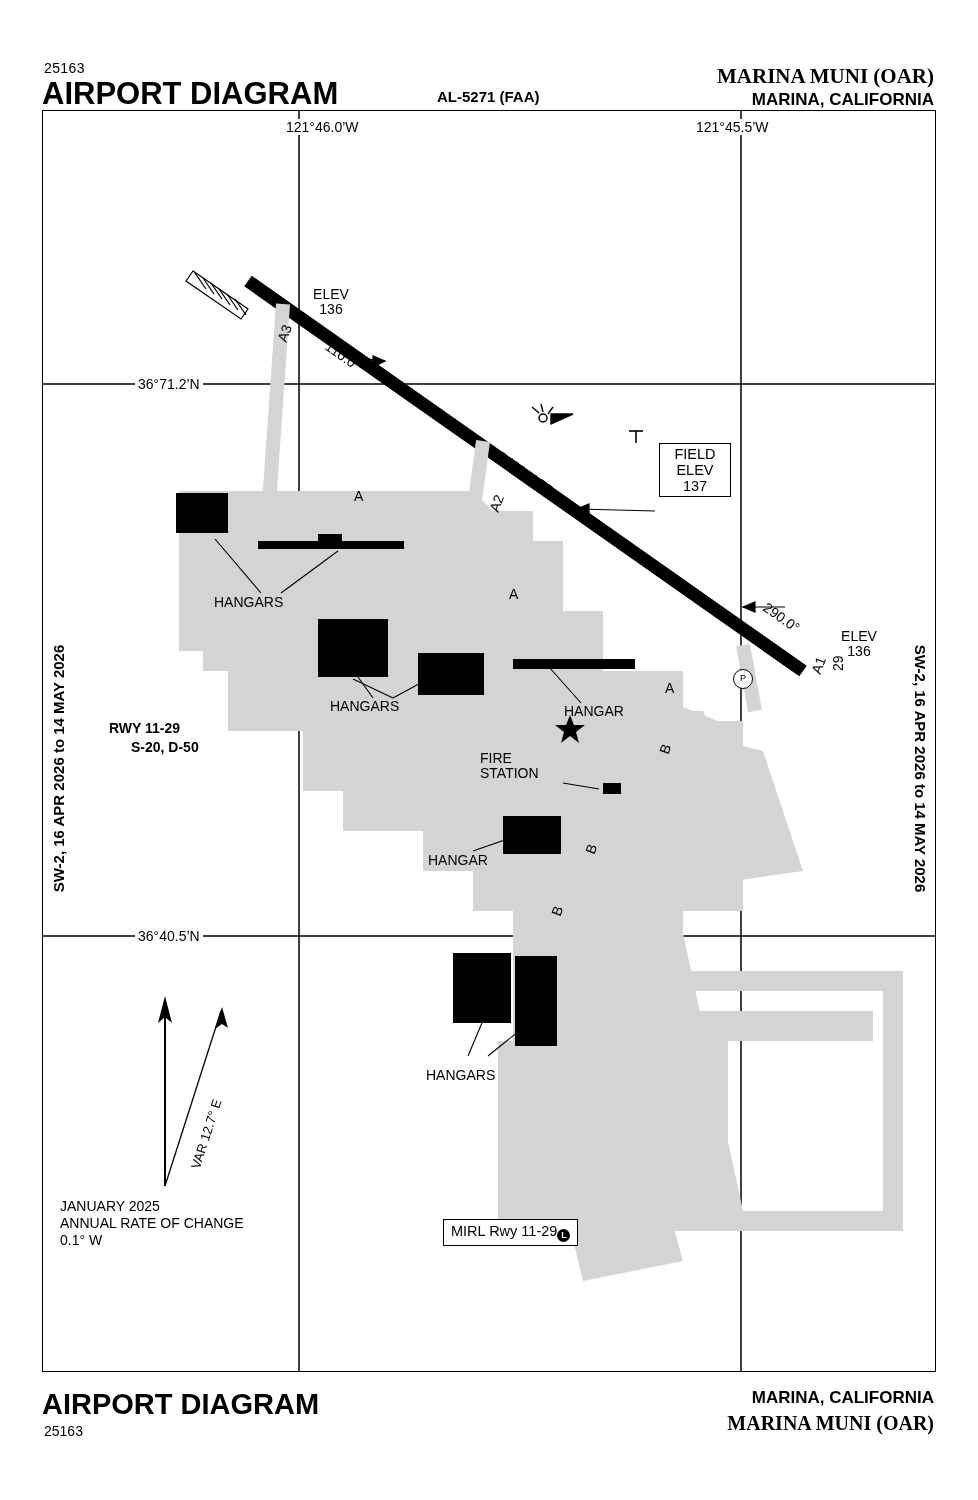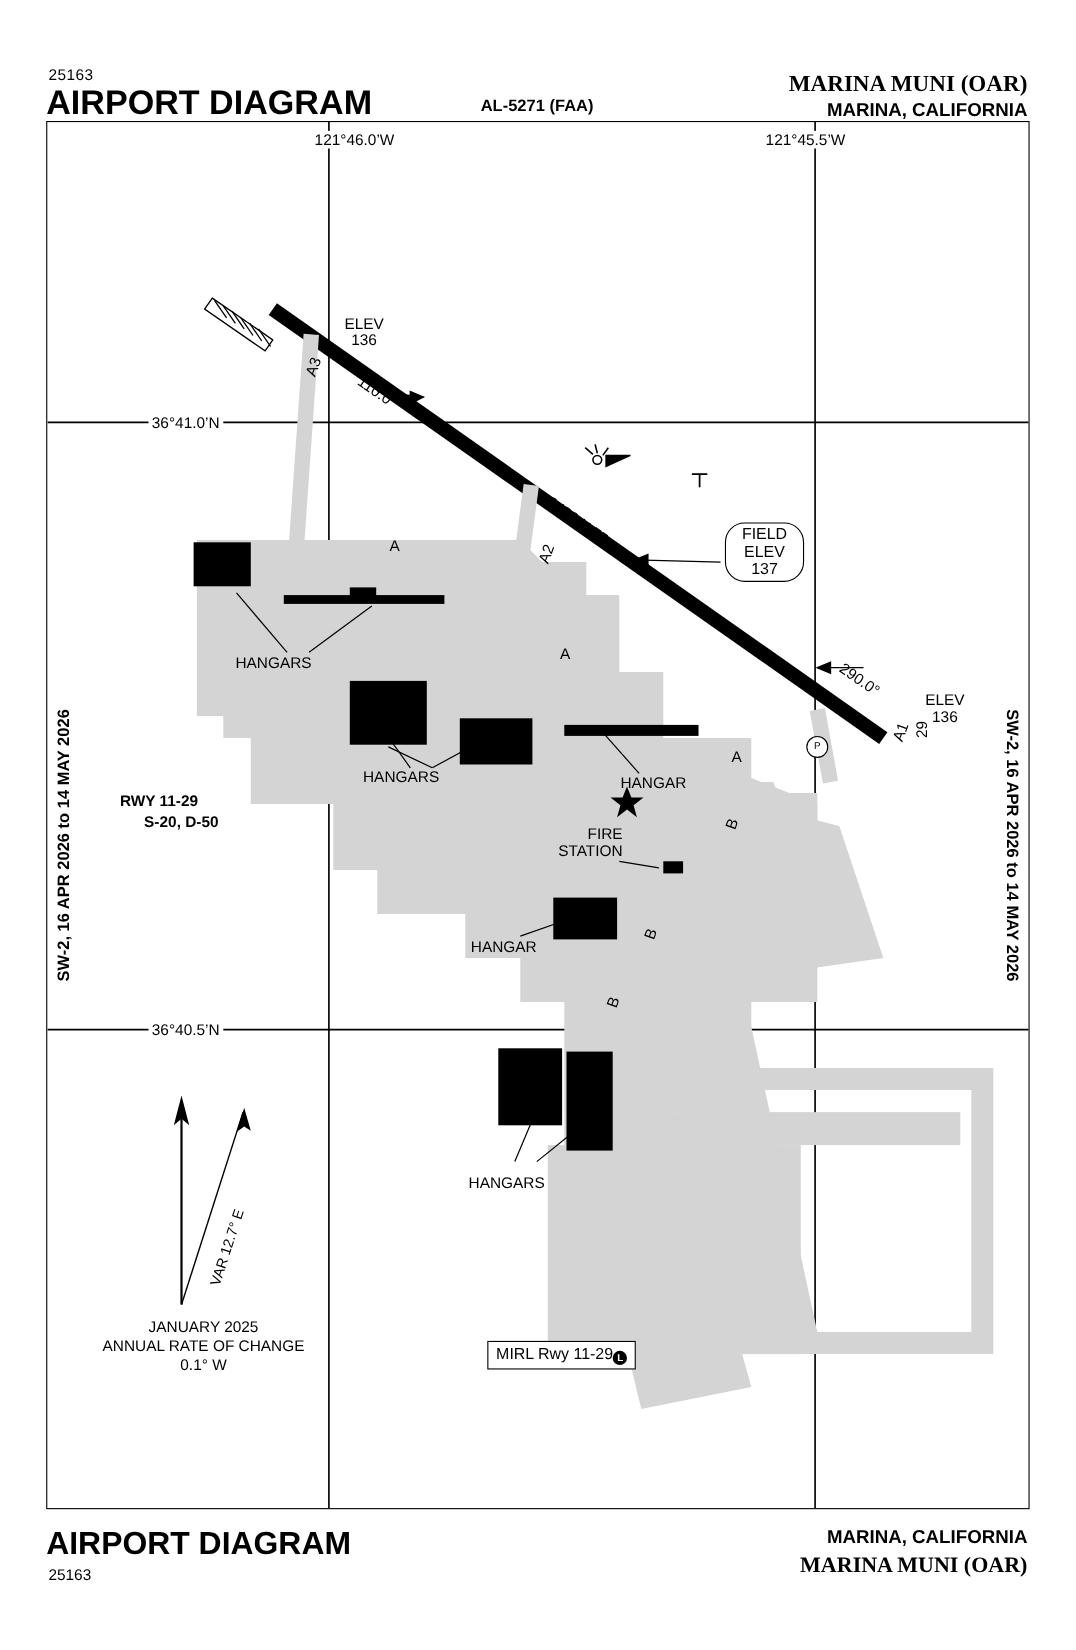--- a/index.html
+++ b/index.html
@@ -165,21 +165,21 @@
     line-height: 13px;
     text-align: center;
     vertical-align: -2px;
     font-weight: bold;
   }
 
   
   .varblock {
     left: 60px; top: 1198px;
     width: 250px;
-    text-align: center;
+    text-align: left;
     font-size: 14px;
     line-height: 17px;
   }
 </style>
 </head>
 <body>
 
 <div class="page">
 
   <div class="abs hdr-id">25163</div>
@@ -317,35 +317,35 @@
         <line x1="122" y1="1075" x2="122" y2="895" stroke="#000" stroke-width="2"></line>
         <polygon points="122,885 115,912 122,906 129,912" fill="#000"></polygon>
         <line x1="122" y1="1075" x2="178" y2="900" stroke="#000" stroke-width="1.3"></line>
         <polygon points="179,896 172,918 179,913 185,917" fill="#000"></polygon>
       </g>
     </svg>
 
     <div class="abs coordlbl" style="left:208px; top:8px;margin-left:32px;">121°46.0’W</div>
     <div class="abs coordlbl" style="left:650px; top:8px;">121°45.5’W</div>
 
-    <div class="abs coordlbl" style="left:92px; top:265px;">36°41.0’N</div>
+    <div class="abs coordlbl" style="left:92px; top:265px;">36°71.2’N</div>
     <div class="abs coordlbl" style="left:92px; top:817px;">36°40.5’N</div>
 
     <div class="abs lbl c" style="left:258px; top:176px; width:60px;">
       <span>ELEV</span><br>
       <span>136</span>
     </div>
 
     <div class="abs lbl" style="left:288px; top:228px; transform:rotate(35deg); transform-origin:0 0;">110.0°</div>
 
     <div class="abs lbl" style="left:460px; top:338px; transform:rotate(35deg); transform-origin:0 0; font-size:14px;">3483 X 75</div>
 
     <div class="abs lbl" style="left:726px; top:489px; transform:rotate(35deg); transform-origin:0 0;">290.0°</div>
 
-    <div class="abs boxlbl" style="left:616px; top:364px; width:60px;border-radius:18px;">
+    <div class="abs boxlbl" style="left:616px; top:332px; width:60px;">
       <span>FIELD</span><br>
       <span>ELEV</span><br>
       <span>137</span>
     </div>
 
     <div class="abs lbl c" style="left:786px; top:518px; width:60px;">
       <span>ELEV</span><br>
       <span>136</span>
     </div>
 
@@ -364,21 +364,21 @@
     <div class="abs lbl" style="left:766px; top:560px; transform:rotate(-70deg); transform-origin:0 0;">A1</div>
     <div class="abs lbl" style="left:614px; top:640px; transform:rotate(-70deg); transform-origin:0 0;">B</div>
     <div class="abs lbl" style="left:540px; top:740px; transform:rotate(-70deg); transform-origin:0 0;">B</div>
     <div class="abs lbl" style="left:506px; top:802px; transform:rotate(-70deg); transform-origin:0 0;">B</div>
 
     <div class="abs circlemark" style="left:690px; top:558px; width:18px; height:18px; line-height:17px;">P</div>
 
     <div class="abs lbl" style="left:171px; top:484px;">HANGARS</div>
     <div class="abs lbl" style="left:287px; top:588px;">HANGARS</div>
     <div class="abs lbl" style="left:521px; top:593px;">HANGAR</div>
-    <div class="abs lbl" style="left:437px; top:640px; text-align:right; width:86px;">
+    <div class="abs lbl" style="left:437px; top:640px; width:86px;">
       <span>FIRE</span><br>
       <span>STATION</span>
     </div>
     <div class="abs lbl" style="left:385px; top:742px;">HANGAR</div>
     <div class="abs lbl" style="left:383px; top:957px;">HANGARS</div>
 
     <div class="abs boxlbl" style="left:400px; top:1108px; padding:3px 7px;">
       <span>MIRL Rwy 11-29</span><span class="ldot">L</span>
     </div>
 

